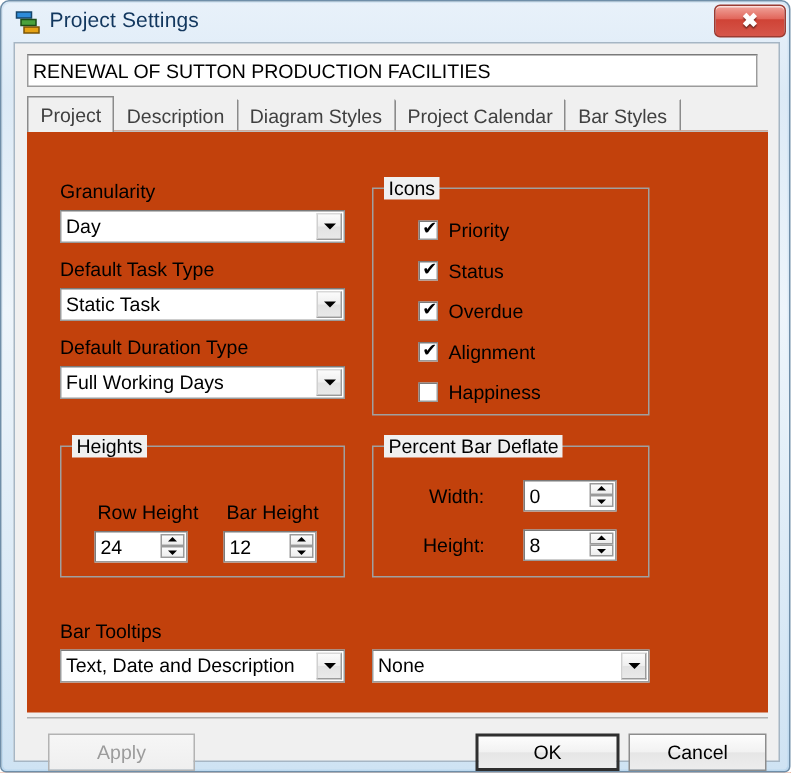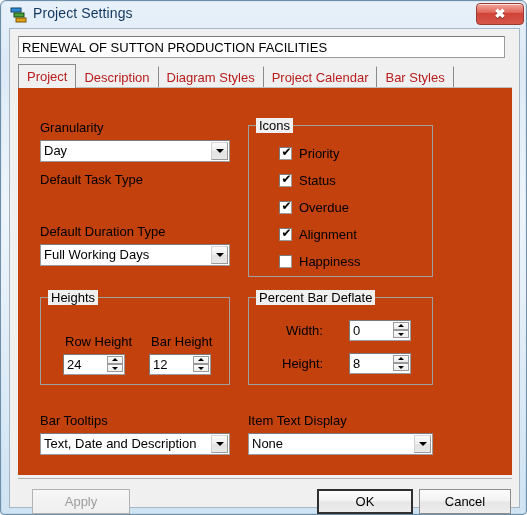--- a/index.html
+++ b/index.html
@@ -100,21 +100,21 @@
     left: 8px; top: 37px;
     width: 494px; height: 24px;
   }
   .tab {
     position: relative;
     float: left;
     height: 21px;
     box-sizing: border-box;
     padding: 2px 8px 0 8px;
     font-size: 13px;
-    color: #b91c1c;
+    color: #404040;
     background: #f0f0f0;
     border-left: 1px solid #8b8b8b;
     border-right: 1px solid #8b8b8b;
     border-top: 1px solid #f0f0f0;
     margin-right: -1px;
     white-space: nowrap;
     cursor: default;
     line-height: 18px;
   }
   .tab.active {
@@ -354,20 +354,26 @@
 
       <div class="lbl" style="left:22px; top:32px;">Granularity</div>
       <div class="combo" style="left:22px; top:52px; width:190px;">
         <span class="val">Day</span>
         <span class="arrow-btn">
             <i class="arrow-dn"></i>
           </span>
       </div>
 
       <div class="lbl" style="left:22px; top:84px;">Default Task Type</div>
+      <div class="combo" style="left:22px; top:104px; width:190px;">
+        <span class="val">Static Task</span>
+        <span class="arrow-btn">
+            <i class="arrow-dn"></i>
+          </span>
+      </div>
 
       <div class="lbl" style="left:22px; top:136px;">Default Duration Type</div>
       <div class="combo" style="left:22px; top:156px; width:190px;">
         <span class="val">Full Working Days</span>
         <span class="arrow-btn">
             <i class="arrow-dn"></i>
           </span>
       </div>
 
       <div class="groupbox" style="left:230px; top:37px; width:185px; height:152px;">
@@ -464,21 +470,20 @@
       </div>
 
       <div class="lbl" style="left:22px; top:325px;">Bar Tooltips</div>
       <div class="combo" style="left:22px; top:345px; width:190px;">
         <span class="val">Text, Date and Description</span>
         <span class="arrow-btn">
             <i class="arrow-dn"></i>
           </span>
       </div>
 
-      <div class="lbl" style="left:230px; top:325px;">Item Text Display</div>
       <div class="combo" style="left:230px; top:345px; width:185px;">
         <span class="val">None</span>
         <span class="arrow-btn">
             <i class="arrow-dn"></i>
           </span>
       </div>
 
     </div>
 
     <div class="footer-sep"></div>

